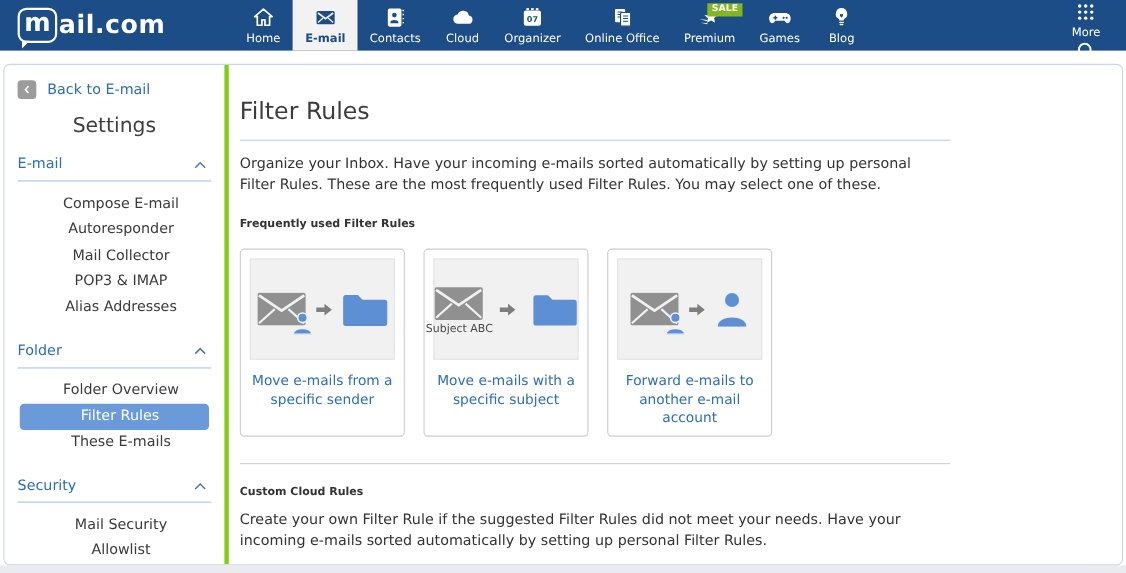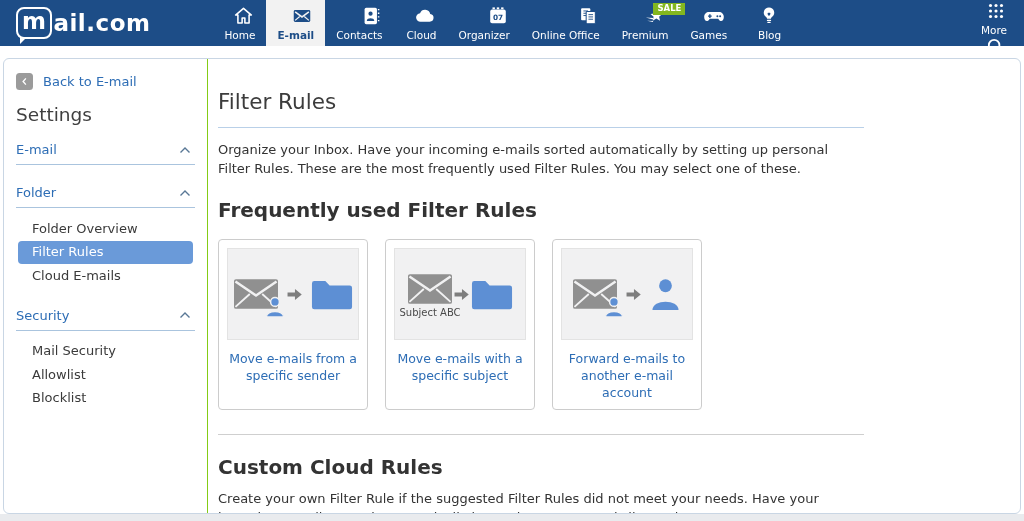--- a/index.html
+++ b/index.html
@@ -21,40 +21,40 @@
     display: inline-block; border: 2.5px solid #fff; border-radius: 8px;
     padding: 0 4px 2px 4px; margin-right: 1px; position: relative; line-height: 1.1;
   }
   .logo-bubble::after {
     content: ""; position: absolute; left: 2px; bottom: -7px;
     border-left: 7px solid #fff; border-bottom: 7px solid transparent;
   }
   .nav-main { display: flex; margin-left: 62px; }
   .nav-right { display: flex; margin-left: auto; margin-right: 6px; flex-direction: column; }
   .nav-item {
-    display: flex; flex-direction: column; align-items: flex-end; justify-content: center;
+    display: flex; flex-direction: column; align-items: center; justify-content: center;
     gap: 2px; padding: 0 11px; min-width: 54px; cursor: pointer; text-decoration: none;
   }
   .nav-item .nav-label { color: #fff; font-size: 10.5px; white-space: nowrap; }
   .nav-item.active { background: #f2f2f2; }
   .nav-item.active .nav-label { color: #1d4d87; font-weight: bold; }
   .nav-icon { position: relative; height: 22px; display: flex; align-items: center; }
   .sale-badge {
     position: absolute; top: -2px; left: 11px; background: #83b71f; color: #fff;
     font-size: 8.5px; font-weight: bold; padding: 1px 4px 2px; line-height: 1;
   }
   
   .panel {
     margin: 12px 3px 0 3px; height: 456px; background: #fff;
     border: 1px solid #c9d6e4; border-radius: 6px; display: flex; overflow: hidden;
   }
   .bottom-strip { height: 7px; background: #e9ebee; }
   
   .sidebar {
-    flex: 0 0 204px; border-right: 1px solid #84cc16; padding: 14px 12px 0 12px;
+    flex: 0 0 204px; border-right: 4px solid #84cc16; padding: 14px 12px 0 12px; text-align: center;
   }
   .back-row { display: flex; align-items: center; gap: 10px; cursor: pointer; }
   .back-chip {
     width: 17px; height: 17px; background: #9b9b9b; border-radius: 3.5px;
     display: inline-flex; align-items: center; justify-content: center;
   }
   .back-label { color: #2d6db5; font-size: 13px; }
   .settings-title { font-size: 18.5px; font-weight: 400; color: #3f3f3f; margin-top: 14px; }
   .side-section { margin-top: 20px; }
   .side-section:first-of-type { margin-top: 17px; }
@@ -70,37 +70,37 @@
   }
   .side-list li.selected { background: #6a9ad9; color: #fff; margin: 0 2px; padding-left: 14px; }
   
   .main { flex: 1; padding: 30px 0 0 10px; }
   .main-inner { width: 646px; }
   h1.page-title {
     font-size: 21.5px; font-weight: 400; color: #3c3c3c;
     padding-bottom: 13px; border-bottom: 1px solid #b9d0e8;
   }
   .intro { font-size: 13px; line-height: 19px; margin-top: 12px; color: #333; }
-  .sub-heading { font-size: 20px; font-weight: bold; color: #333; margin-top: 20px; }
+  .sub-heading { font-size: 10px; font-weight: bold; color: #333; margin-top: 20px; }
   .cards { display: flex; gap: 17px; margin-top: 17px; }
   .card {
     width: 150px; border: 1px solid #ccc; border-radius: 4px; padding: 8px;
     background: #fff; cursor: pointer;
   }
   .card-art {
     height: 92px; background: #f1f1f2; border: 1px solid #e3e3e3;
     display: flex; align-items: center; justify-content: center; gap: 8px;
   }
   .env-group { position: relative; display: inline-flex; }
   .person-sm { position: absolute; right: -8px; bottom: -8px; }
   .env-caption {
     position: absolute; left: -8px; top: calc(100% + 3px); white-space: nowrap;
     font-size: 10px; color: #4a4a4a;
   }
-  .card.card-subject .card-art { gap: 1px; }
+  .card.card-subject .card-art { gap: 14px; }
   .card.card-subject .env-group { margin-top: -10px; }
   .card-label {
     margin-top: 10px; color: #2d6db5; font-size: 12.5px; line-height: 17px;
     text-align: center;
   }
   .divider { border: none; border-top: 1px solid #cfcfcf; margin-top: 24px; }
   .custom-text { font-size: 13px; line-height: 19px; margin-top: 10px; color: #333; }
 </style>
 </head>
 <body>
@@ -271,33 +271,40 @@
 
     <h2 class="settings-title">Settings</h2>
 
     <section class="side-section">
       <div class="sec-head">
         <span>E-mail</span>
         <svg width="12" height="8" viewBox="0 0 12 8">
             <path d="M1.5 6.5 L6 2 l4.5 4.5" fill="none" stroke="#587795" stroke-width="1.4"></path>
           </svg>
       </div>
+      <ul class="side-list">
+        <li>Compose E-mail</li>
+        <li>Autoresponder</li>
+        <li>Mail Collector</li>
+        <li>POP3 &amp; IMAP</li>
+        <li>Alias Addresses</li>
+      </ul>
     </section>
 
     <section class="side-section">
       <div class="sec-head">
         <span>Folder</span>
         <svg width="12" height="8" viewBox="0 0 12 8">
             <path d="M1.5 6.5 L6 2 l4.5 4.5" fill="none" stroke="#587795" stroke-width="1.4"></path>
           </svg>
       </div>
       <ul class="side-list">
         <li>Folder Overview</li>
         <li class="selected">Filter Rules</li>
-        <li>Cloud E-mails</li>
+        <li>These E-mails</li>
       </ul>
     </section>
 
     <section class="side-section">
       <div class="sec-head">
         <span>Security</span>
         <svg width="12" height="8" viewBox="0 0 12 8">
             <path d="M1.5 6.5 L6 2 l4.5 4.5" fill="none" stroke="#587795" stroke-width="1.4"></path>
           </svg>
       </div>

